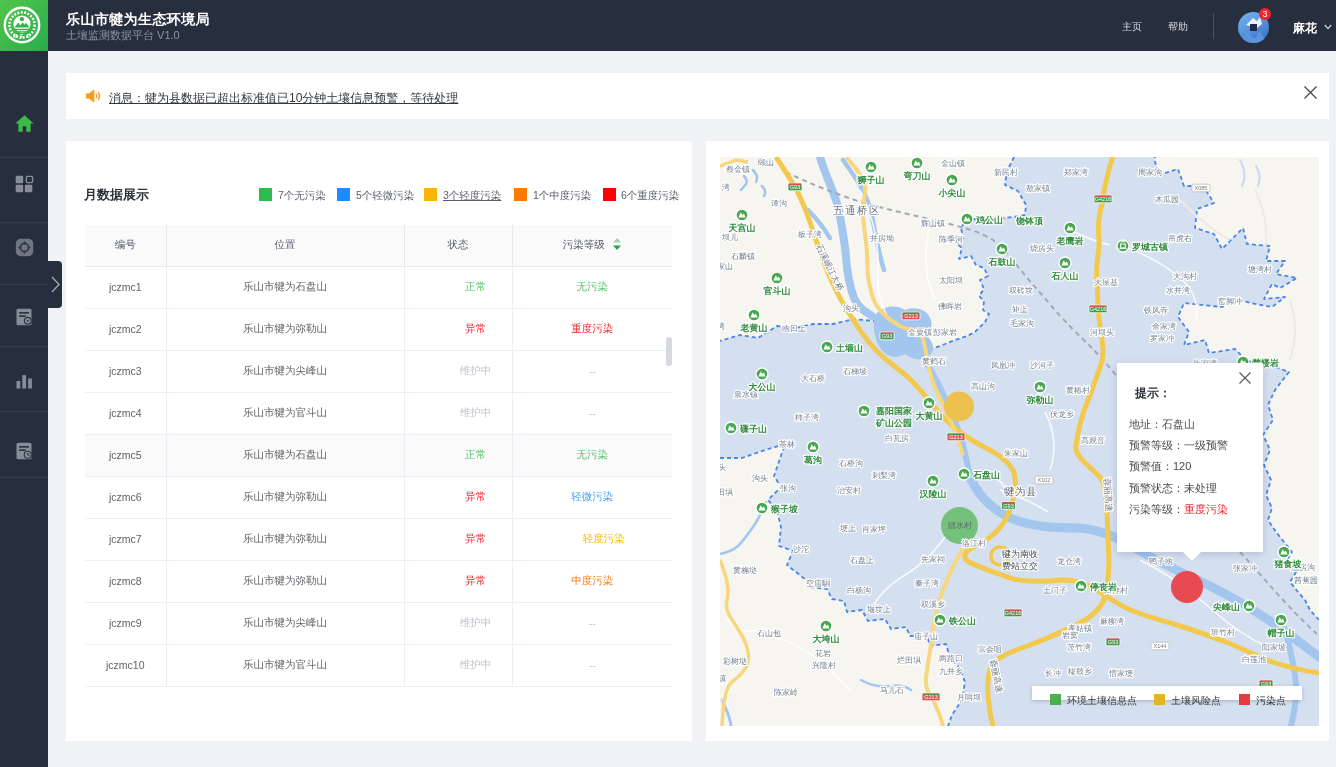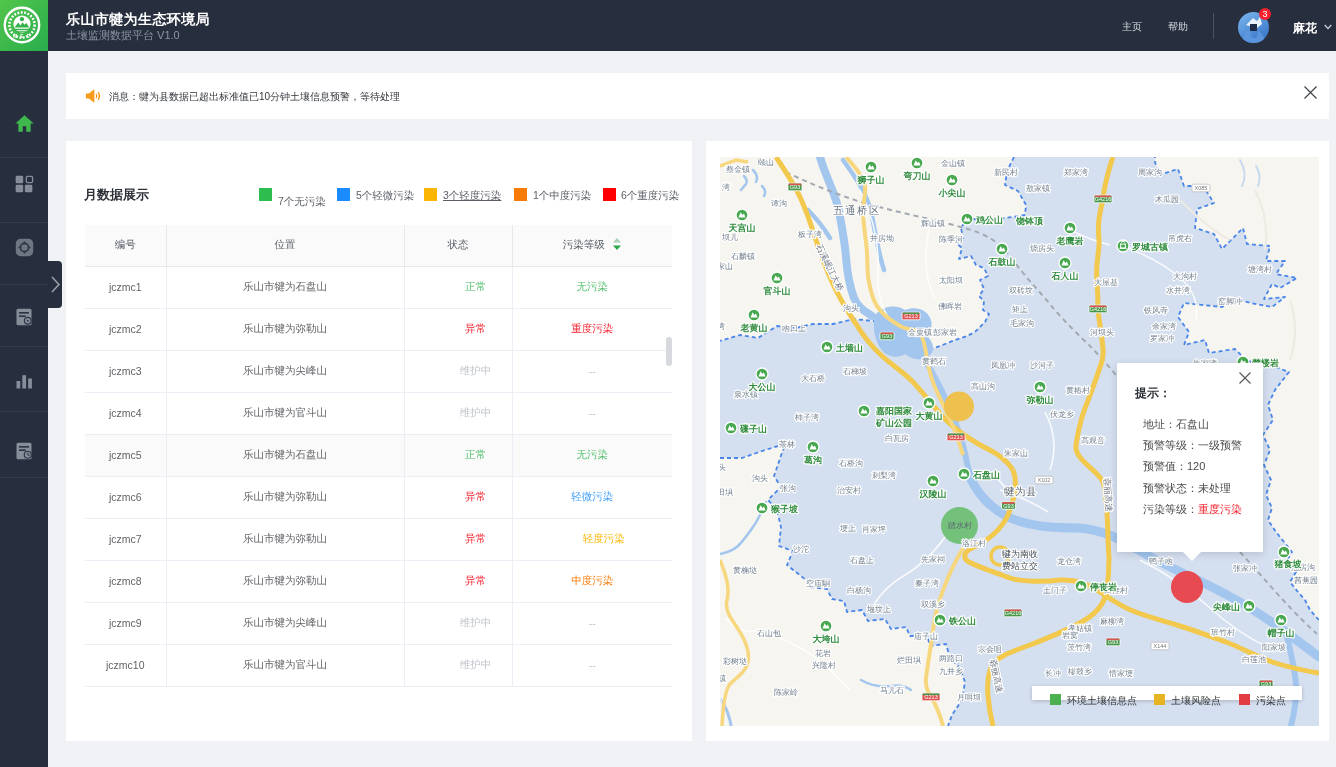--- a/index.html
+++ b/index.html
@@ -15,21 +15,21 @@
 #badge { position:absolute; left:1259px; top:8px; min-width:12px; height:12px; border-radius:6px; background:#f5222d; color:#fff; font-size:9px; text-align:center; line-height:12px; padding:0 1px; z-index:21; }
 #uname { position:absolute; left:1293px; top:20px; color:#fff; font-size:12px; font-weight:bold; }
 #caret { position:absolute; left:1324px; top:23px; width:8px; height:8px; }
 
 #sidebar { position:absolute; left:0; top:51px; width:48px; height:716px; background:#272e3e; z-index:15; }
 .sdiv { position:absolute; left:0; width:48px; height:1px; background:#333b4c; }
 .sicon { position:absolute; left:0; width:48px; text-align:center; }
 #stab { position:absolute; left:48px; top:261px; width:14px; height:47px; background:#272e3e; border-radius:0 4px 4px 0; z-index:15; }
 
 #banner { position:absolute; left:66px; top:73px; width:1263px; height:46px; background:#fff; }
-#bmsg { position:absolute; left:43px; top:17px; font-size:10px; color:#33373d; }
+#bmsg { position:absolute; left:43px; top:17px; font-size:12px; color:#33373d;text-decoration:underline; }
 
 #lcard { position:absolute; left:66px; top:141px; width:626px; height:600px; background:#fff; }
 #rcard { position:absolute; left:706px; top:141px; width:623px; height:600px; background:#fff; }
 #ptitle { position:absolute; left:18px; top:45px; font-size:13px; font-weight:bold; color:#2b2f36; }
 .lg { position:absolute; top:48px; font-size:10.5px; color:#5a5e66; }
 .lgsq { position:absolute; top:47px; width:13px; height:13px; }
 
 #tbl { position:absolute; left:19px; top:84px; width:587px; font-size:10.5px; color:#606266; border-collapse:collapse; table-layout:fixed; }
 #tbl th { background:#fafafa; font-weight:normal; color:#555a63; height:41px; border-bottom:1px solid #e8e8e8; }
 #tbl td { height:42px; text-align:center; border-bottom:1px solid #ebeef5; }
@@ -40,21 +40,21 @@
 #tbl th.c2 { border-right:1px solid #e8e8e8; }
 #tbl th.c3 { border-right:1px solid #e8e8e8; }
 .g { color:#53bf6d; } .r { color:#f5222d; } .m { color:#c0c4cc; } .b { color:#3e9ef7; } .y { color:#fbb604;padding-left:23px; } .o { color:#f87b07; }
 #sbar { position:absolute; left:600px; top:196px; width:6px; height:29px; border-radius:3px; background:#d6d9de; }
 
 #map { position:absolute; left:14px; top:16px; width:599px; height:569px; }
 
 #tip { position:absolute; left:411px; top:222px; width:146px; height:189px; background:#fff; box-shadow:0 2px 8px rgba(0,0,0,0.15); z-index:10; font-size:11px; color:#4a4a4a;padding-left:40px; }
 #tip:after { content:""; position:absolute; left:66px; bottom:-9px; border:9px solid transparent; border-top-color:#fff; border-bottom:none; }
 #tiptitle { position:absolute; left:18px; top:22px; font-size:12px; font-weight:bold; color:#2b2f36; }
-.tiprow { position:absolute; left:26px; }
+.tiprow { position:absolute; left:12px; }
 
 #mlegend { position:absolute; left:326px; top:545px; width:270px; height:14px; background:#fff; box-shadow:0 1px 4px rgba(0,0,0,0.2); z-index:9; }
 .mlsq { position:absolute; top:8px; width:11px; height:11px; }
 .mlt { position:absolute; top:8px; font-size:10px; color:#333; }
 </style>
 </head>
 <body>
 <div id="header">
   <div id="logo">
     <svg width="48" height="51" viewBox="0 0 48 51">
@@ -152,21 +152,21 @@
   </svg>
   <div id="bmsg">消息：犍为县数据已超出标准值已10分钟土壤信息预警，等待处理</div>
   <svg style="position:absolute;left:1237px;top:12px;" width="15" height="15" viewBox="0 0 15 15">
       <path d="M1.5 1.5 L13.5 13.5 M13.5 1.5 L1.5 13.5" stroke="#3f4347" stroke-width="1.2"></path>
     </svg>
 </div>
 
 <div id="lcard">
   <div id="ptitle">月数据展示</div>
   <div class="lgsq" style="left:193px;background:#2dbd4e;"></div>
-    <div class="lg" style="left:212px;margin-top:6px;">7个无污染</div>
+    <div class="lg" style="left:212px;">7个无污染</div>
   <div class="lgsq" style="left:271px;background:#1b8cff;"></div>
     <div class="lg" style="left:290px;">5个轻微污染</div>
   <div class="lgsq" style="left:358px;background:#fbb604;"></div>
     <div class="lg" style="left:377px;text-decoration:underline;">3个轻度污染</div>
   <div class="lgsq" style="left:448px;background:#f87b07;"></div>
     <div class="lg" style="left:467px;">1个中度污染</div>
   <div class="lgsq" style="left:537px;background:#fe0000;"></div>
     <div class="lg" style="left:555px;">6个重度污染</div>
   <table id="tbl">
     <colgroup>

